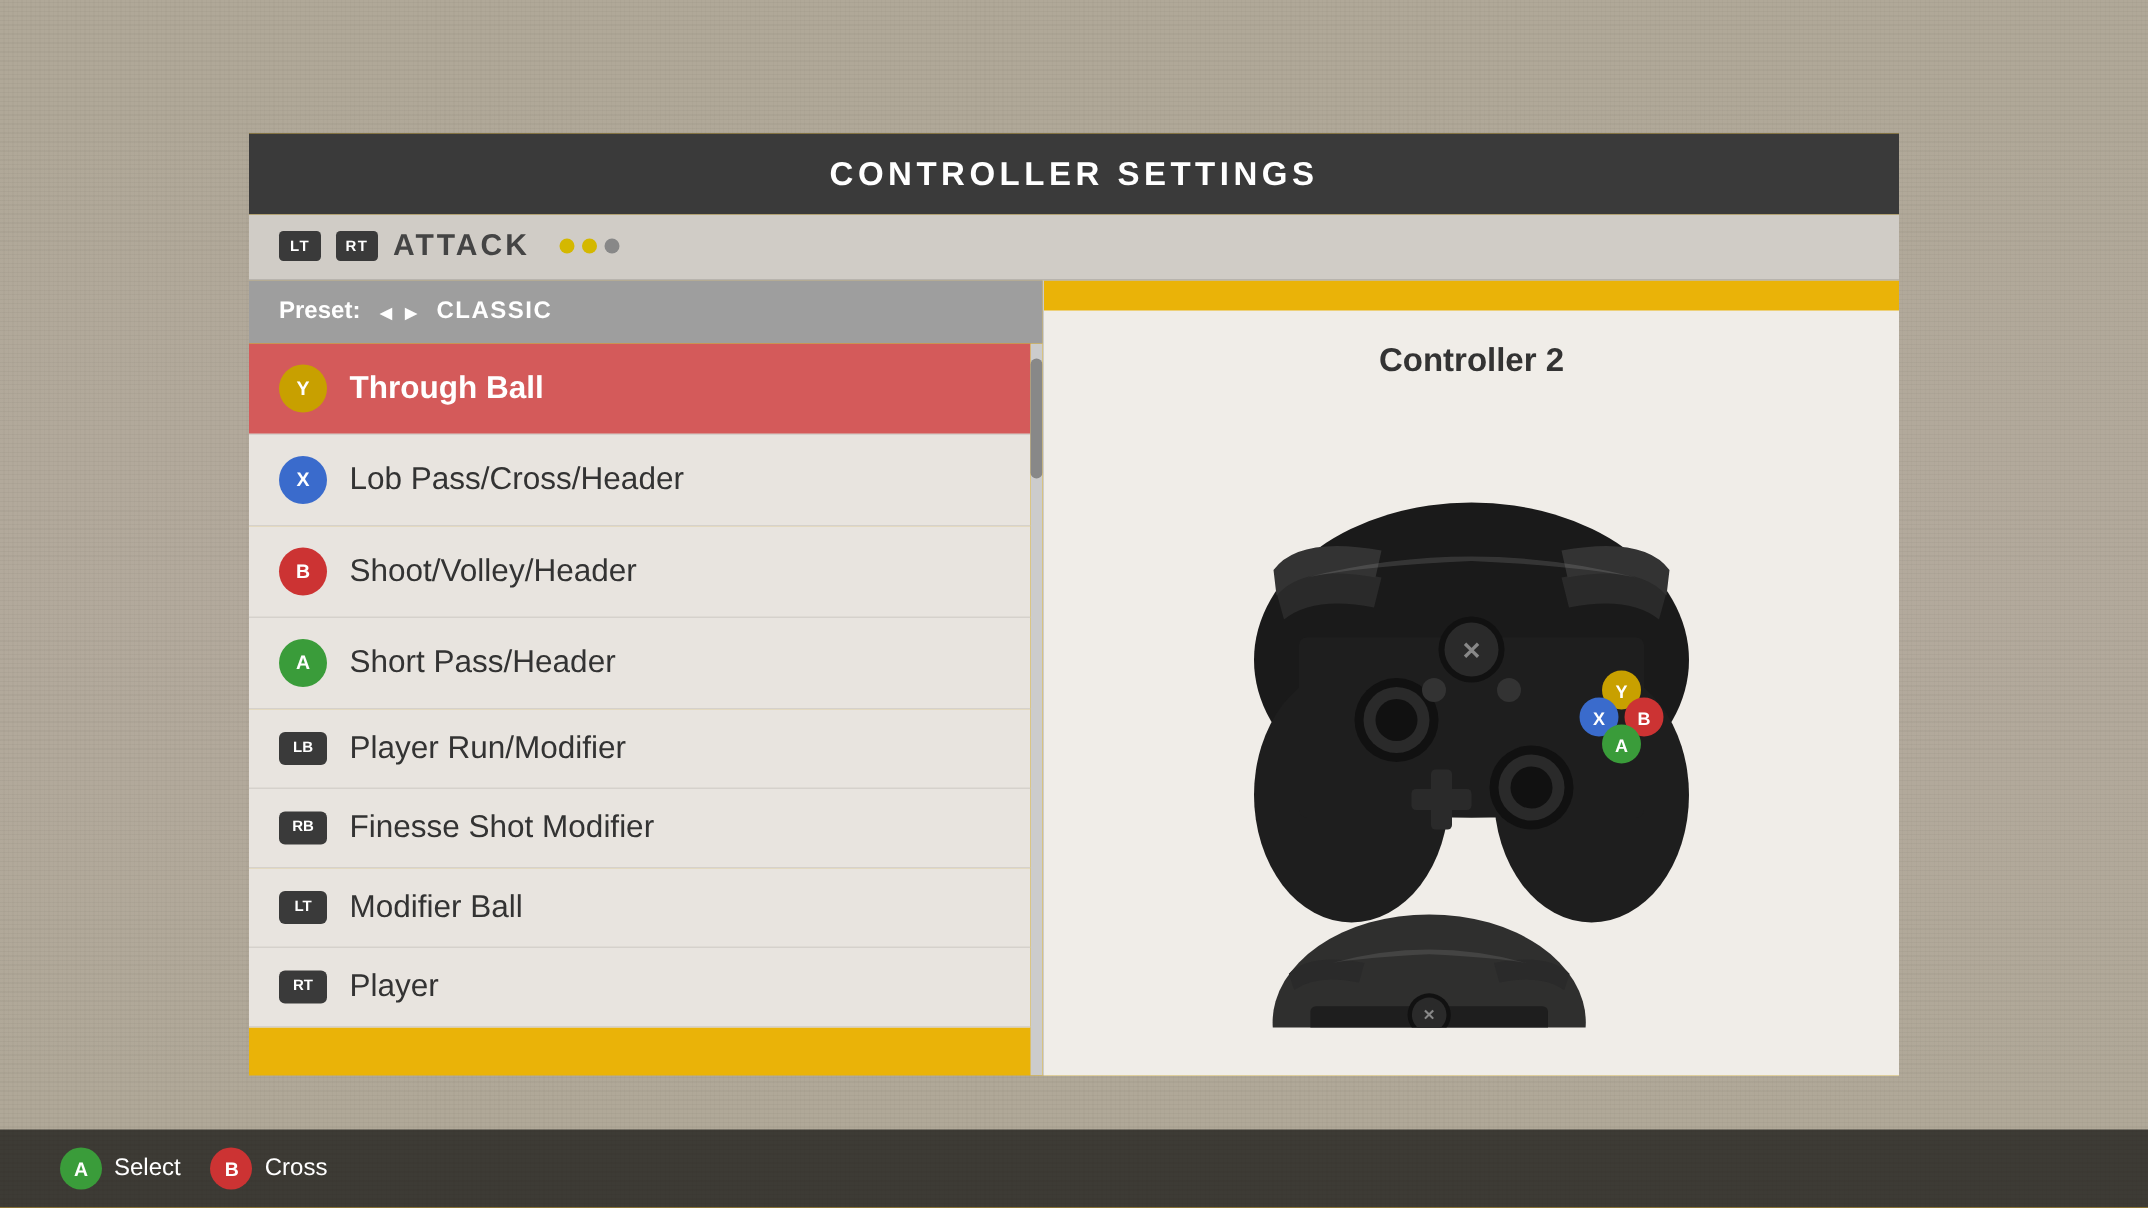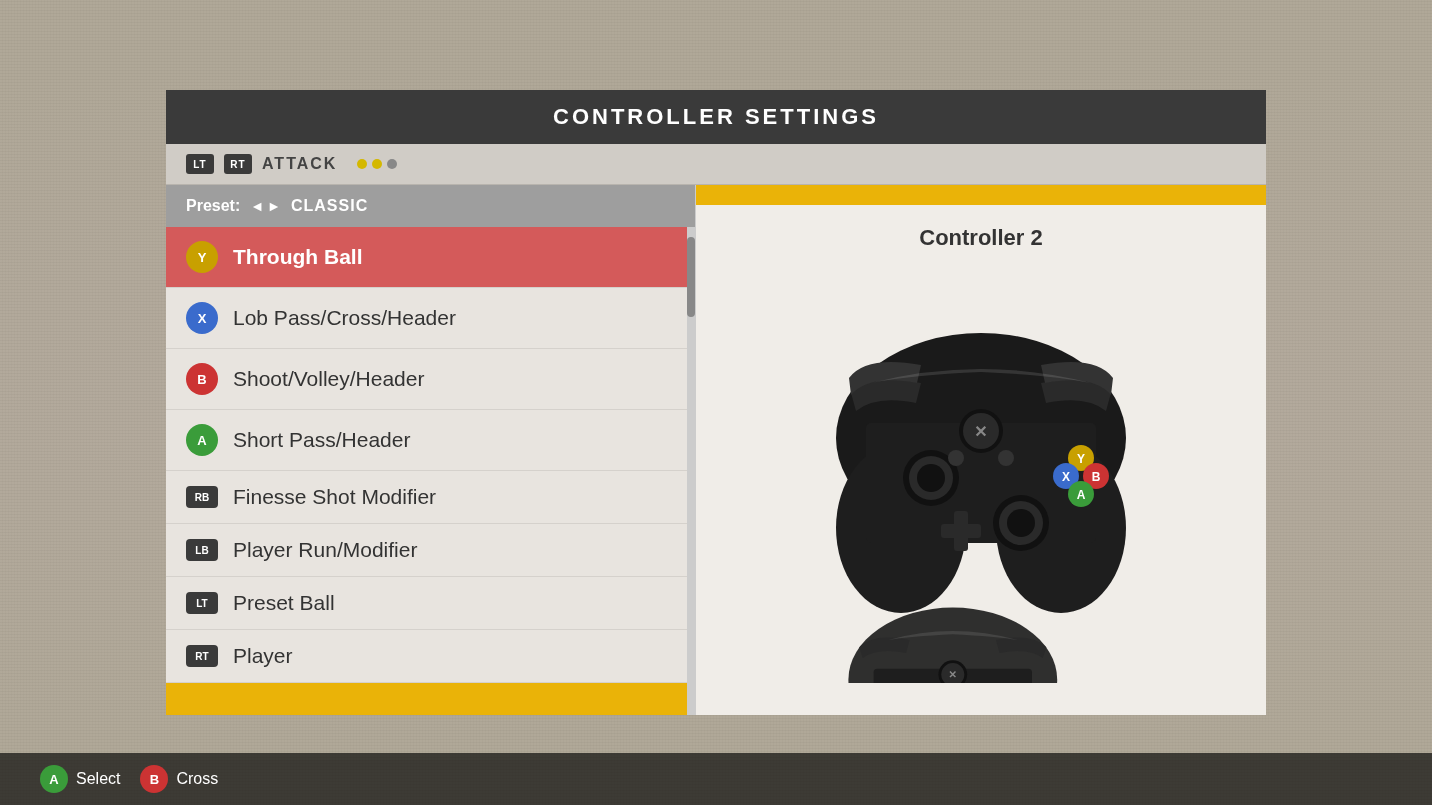--- a/index.html
+++ b/index.html
@@ -70,21 +70,21 @@
       background: #3a3a3a;
       color: white;
       font-size: 10px;
       font-weight: bold;
       border-radius: 3px;
       letter-spacing: 1px;
     }
 
     .tab-label {
       color: #444;
-      font-size: 16px;
+      font-size: 20px;
       font-weight: bold;
       letter-spacing: 2px;
       margin-right: 10px;
     }
 
     .tab-dots {
       display: flex;
       gap: 5px;
       align-items: center;
     }
@@ -330,32 +330,32 @@
             <div class="btn-icon btn-b">B</div>
             <span class="item-label">Shoot/Volley/Header</span>
           </div>
 
           <div class="menu-item">
             <div class="btn-icon btn-a">A</div>
             <span class="item-label">Short Pass/Header</span>
           </div>
 
           <div class="menu-item">
+            <div class="btn-lb">LB</div>
+            <span class="item-label">Player Run/Modifier</span>
+          </div>
+
+          <div class="menu-item">
             <div class="btn-rb">RB</div>
             <span class="item-label">Finesse Shot Modifier</span>
           </div>
 
           <div class="menu-item">
-            <div class="btn-lb">LB</div>
-            <span class="item-label">Player Run/Modifier</span>
-          </div>
-
-          <div class="menu-item">
             <div class="btn-lt">LT</div>
-            <span class="item-label">Preset Ball</span>
+            <span class="item-label">Modifier Ball</span>
           </div>
 
           <div class="menu-item">
             <div class="btn-rt">RT</div>
             <span class="item-label">Player</span>
           </div>
 
         </div>
 
         <div class="scroll-bar">

